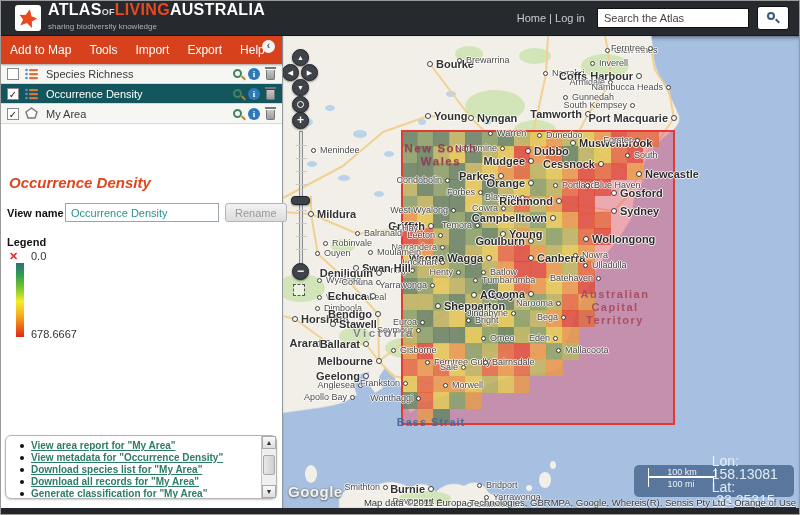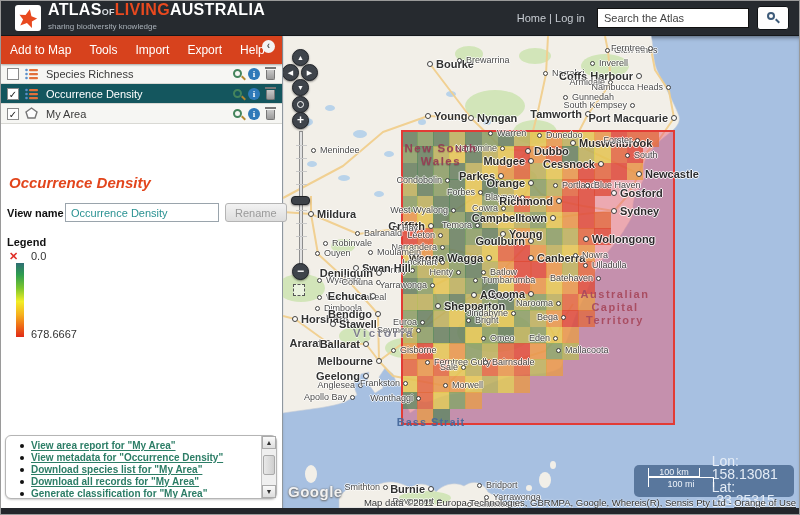--- a/index.html
+++ b/index.html
@@ -100,21 +100,21 @@
   .ctl.plusminus { font-size:12px; font-weight:bold; }
   .ctl-reset i { display:block; width:7px; height:7px; border:1.5px solid #fff; border-radius:50%; margin:3.5px auto; }
   #zoomtrack { position:absolute; left:16px; top:95px; width:4px; height:134px; background:#e2e2e2; border:1px solid #8d8d8d; z-index:11; }
   #zoomtrack .tick { position:absolute; left:-4px; width:11px; height:1px; background:#c9c9c9; }
   .zoom-handle { position:absolute; left:8px; top:160px; width:19px; height:9px; background:#3d4248; border:1px solid #202327; border-radius:4px; box-shadow:0 1px 2px rgba(0,0,0,.4); cursor:pointer; z-index:12; }
   .dragzoom { position:absolute; left:10px; top:248px; width:12px; height:12px; border:1px dashed #555; background:rgba(255,255,255,.55); z-index:12; cursor:pointer; }
 
   
   .scalebox { position:absolute; right:5px; bottom:11px; width:160px; height:32px; background:rgba(70,100,140,.8); border-radius:5px; z-index:14; display:flex; align-items:center; color:#eef3fa; }
   .bars { width:80px; margin-left:8px; position:relative; height:26px; }
-  .bar-km { position:absolute; left:6px; top:0; width:52px; height:9px; border-left:1px solid #fff; border-right:1px solid #fff; border-bottom:1px solid #fff; font-size:9px; text-align:center; line-height:8px; }
+  .bar-km { position:absolute; left:6px; top:0; width:68px; height:9px; border-left:1px solid #fff; border-right:1px solid #fff; border-bottom:1px solid #fff; font-size:9px; text-align:center; line-height:8px; }
   .bar-mi { position:absolute; left:6px; top:9px; width:66px; height:10px; border-left:1px solid #fff; border-right:1px solid #fff; border-top:1px solid #fff; font-size:9px; text-align:center; line-height:12px; }
   .coords { font-size:14px; line-height:13px; margin-left:2px; color:#e4ecf6; }
 
   .google-logo { position:absolute; left:5px; bottom:8px; z-index:14; font-size:15px; font-weight:bold; letter-spacing:.5px; color:#f2f2f2; text-shadow:0 0 2px #777,0 1px 2px #666; }
   .attrib { position:absolute; right:3px; bottom:0; z-index:14; font-size:9.5px; color:#333; white-space:nowrap;
             text-shadow:0 0 2px #fff,0 1px 0 #fff; }
   .attrib a { color:#333; text-decoration:underline; cursor:pointer; }
 
   .footerbar { height:6px; background:#23262b; }
 </style>

